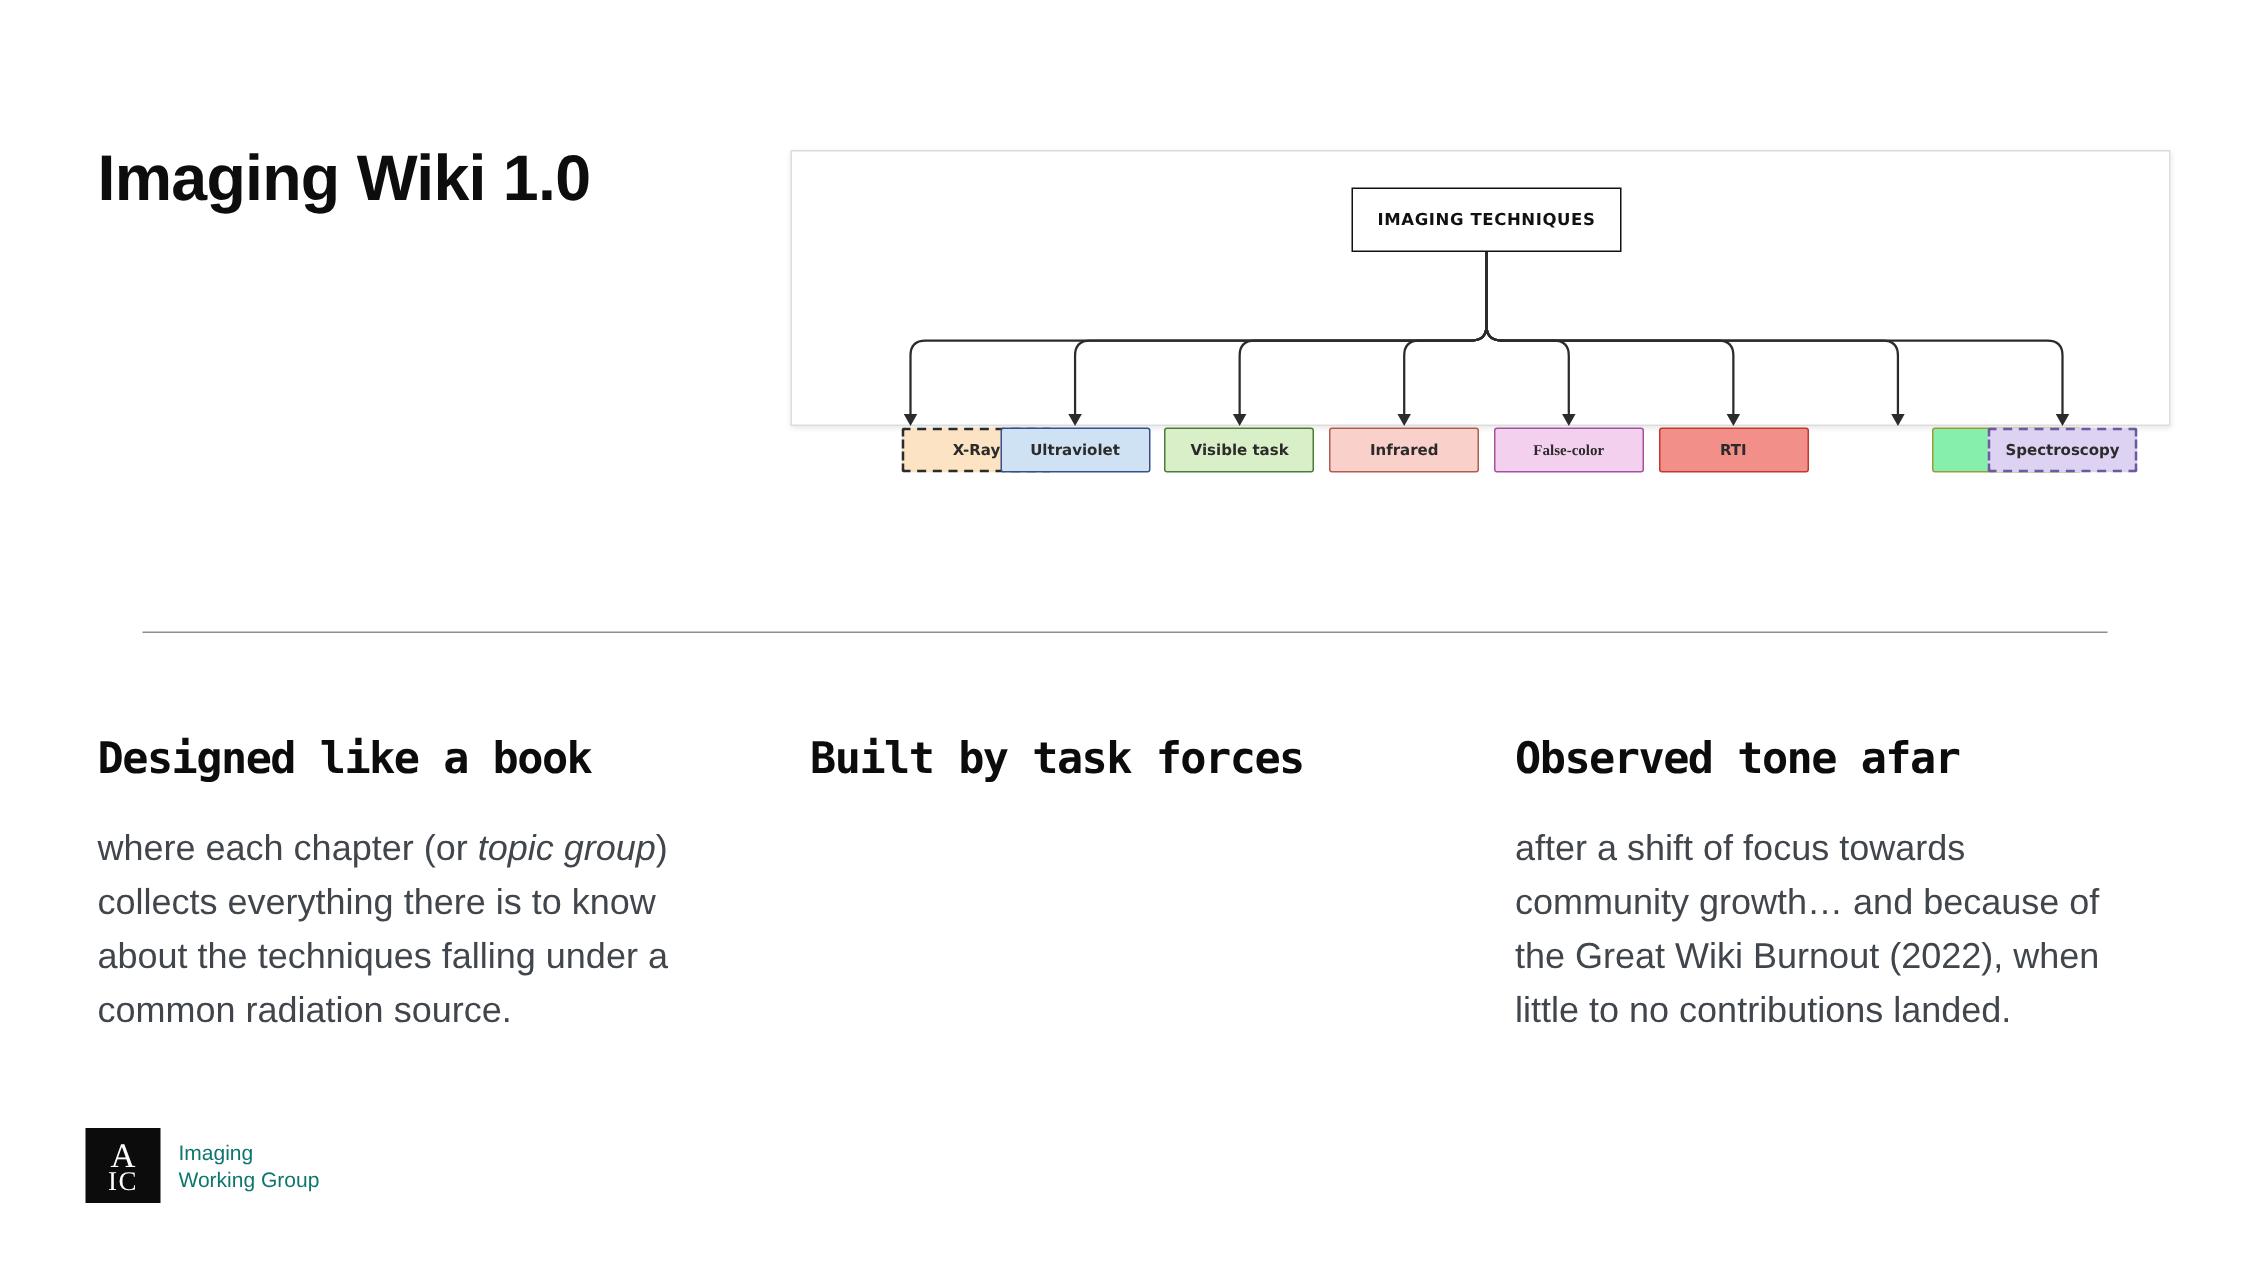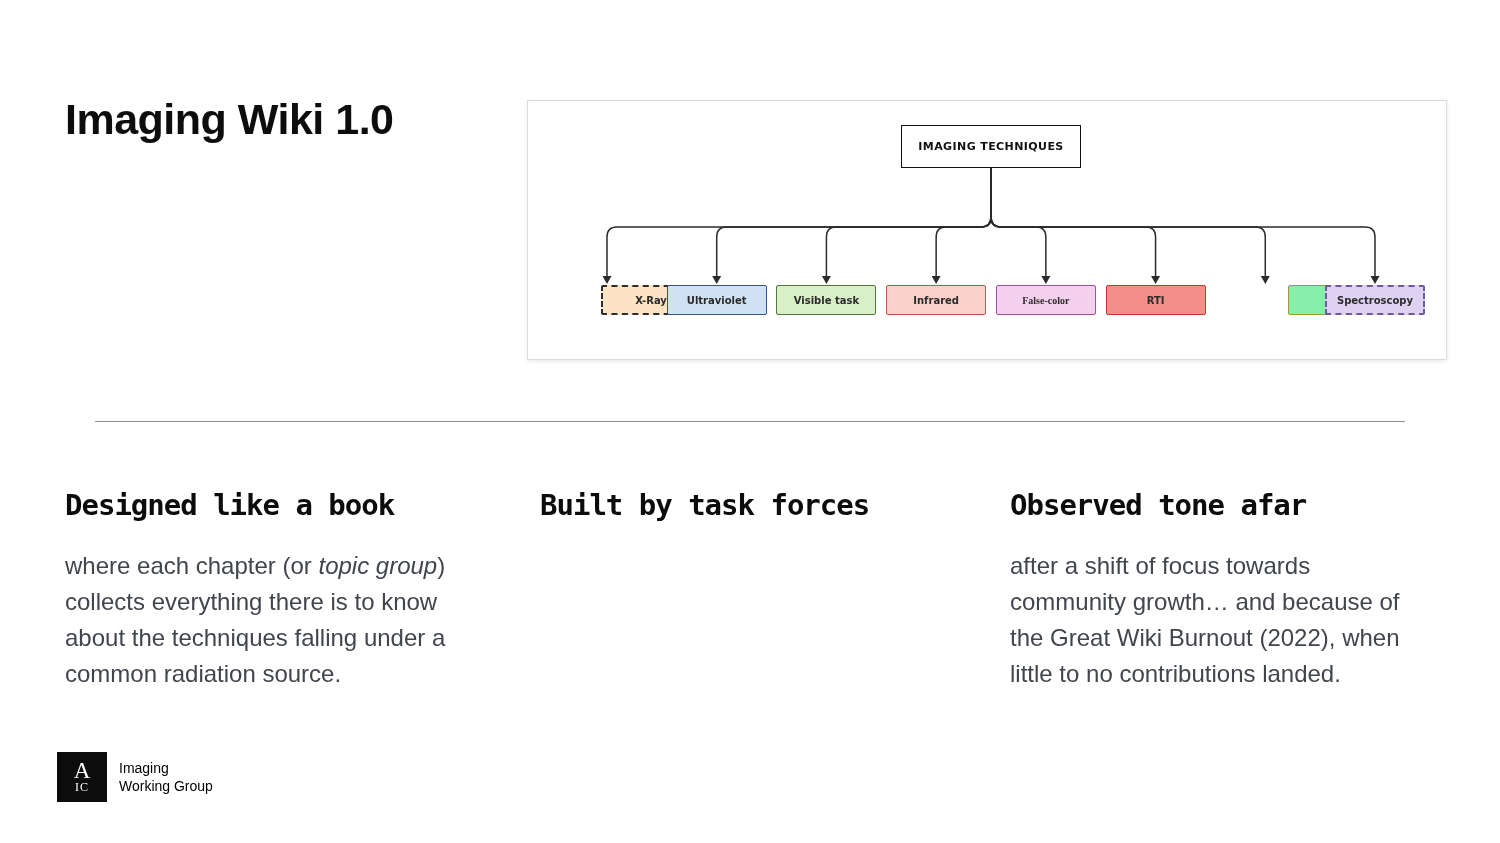--- a/index.html
+++ b/index.html
@@ -19,21 +19,21 @@
     font-weight: 800;
     letter-spacing: -0.5px;
     color: #0d0d0d;
     font-family: "Liberation Sans", sans-serif;
   }
 
   
   .diagram-panel {
     position: absolute;
     left: 527px; top: 100px;
-    width: 920px; height: 260px;
+    width: 920px; height: 184px;
     background: #ffffff;
     border: 1px solid #dcdcdc;
     box-shadow: 0 1px 4px rgba(0,0,0,0.10);
   }
   .root-box {
     position: absolute;
     left: 373px; top: 24px;
     width: 180px; height: 43px;
     border: 1.6px solid #111;
     background: #fff;
@@ -98,25 +98,25 @@
   }
   .logo {
     width: 50px; height: 50px;
     background: #0c0c0c;
     display: flex; flex-direction: column;
     align-items: center; justify-content: center;
     color: #ffffff;
     font-family: "Liberation Serif", serif;
   }
   .logo-a  { font-size: 23px; line-height: 19px; font-weight: 400; }
-  .logo-ic { font-size: 12px; line-height: 14px; letter-spacing: 1px; }
+  .logo-ic { font-size: 18px; line-height: 14px; letter-spacing: 1px; }
   .org {
     display: flex; flex-direction: column;
     font-size: 14px; line-height: 18px;
-    color: #000000;
+    color: #0f766e;
     font-family: "Liberation Sans", sans-serif;
   }
 </style>
 </head>
 <body>
 
 <div class="slide">
 
   <h1 class="slide-title">Imaging Wiki 1.0</h1>
 

